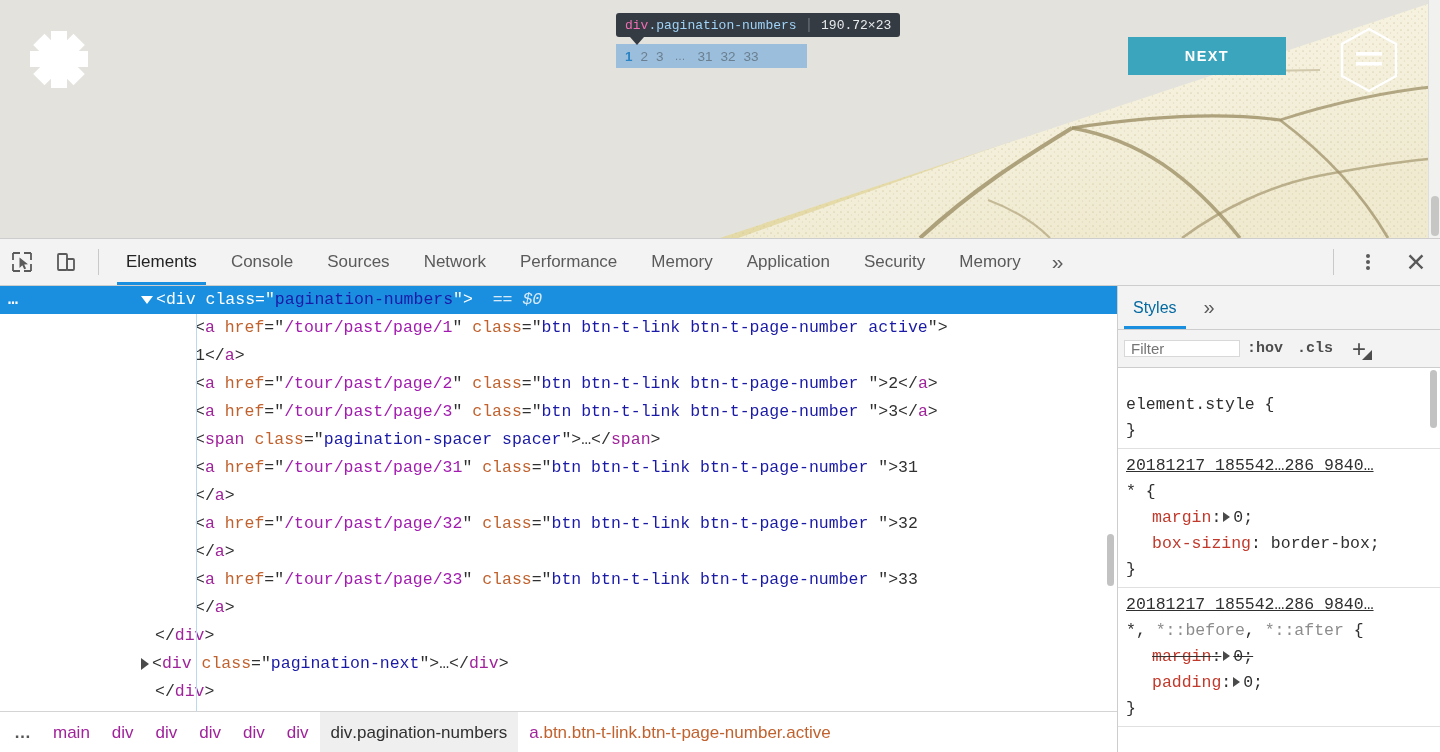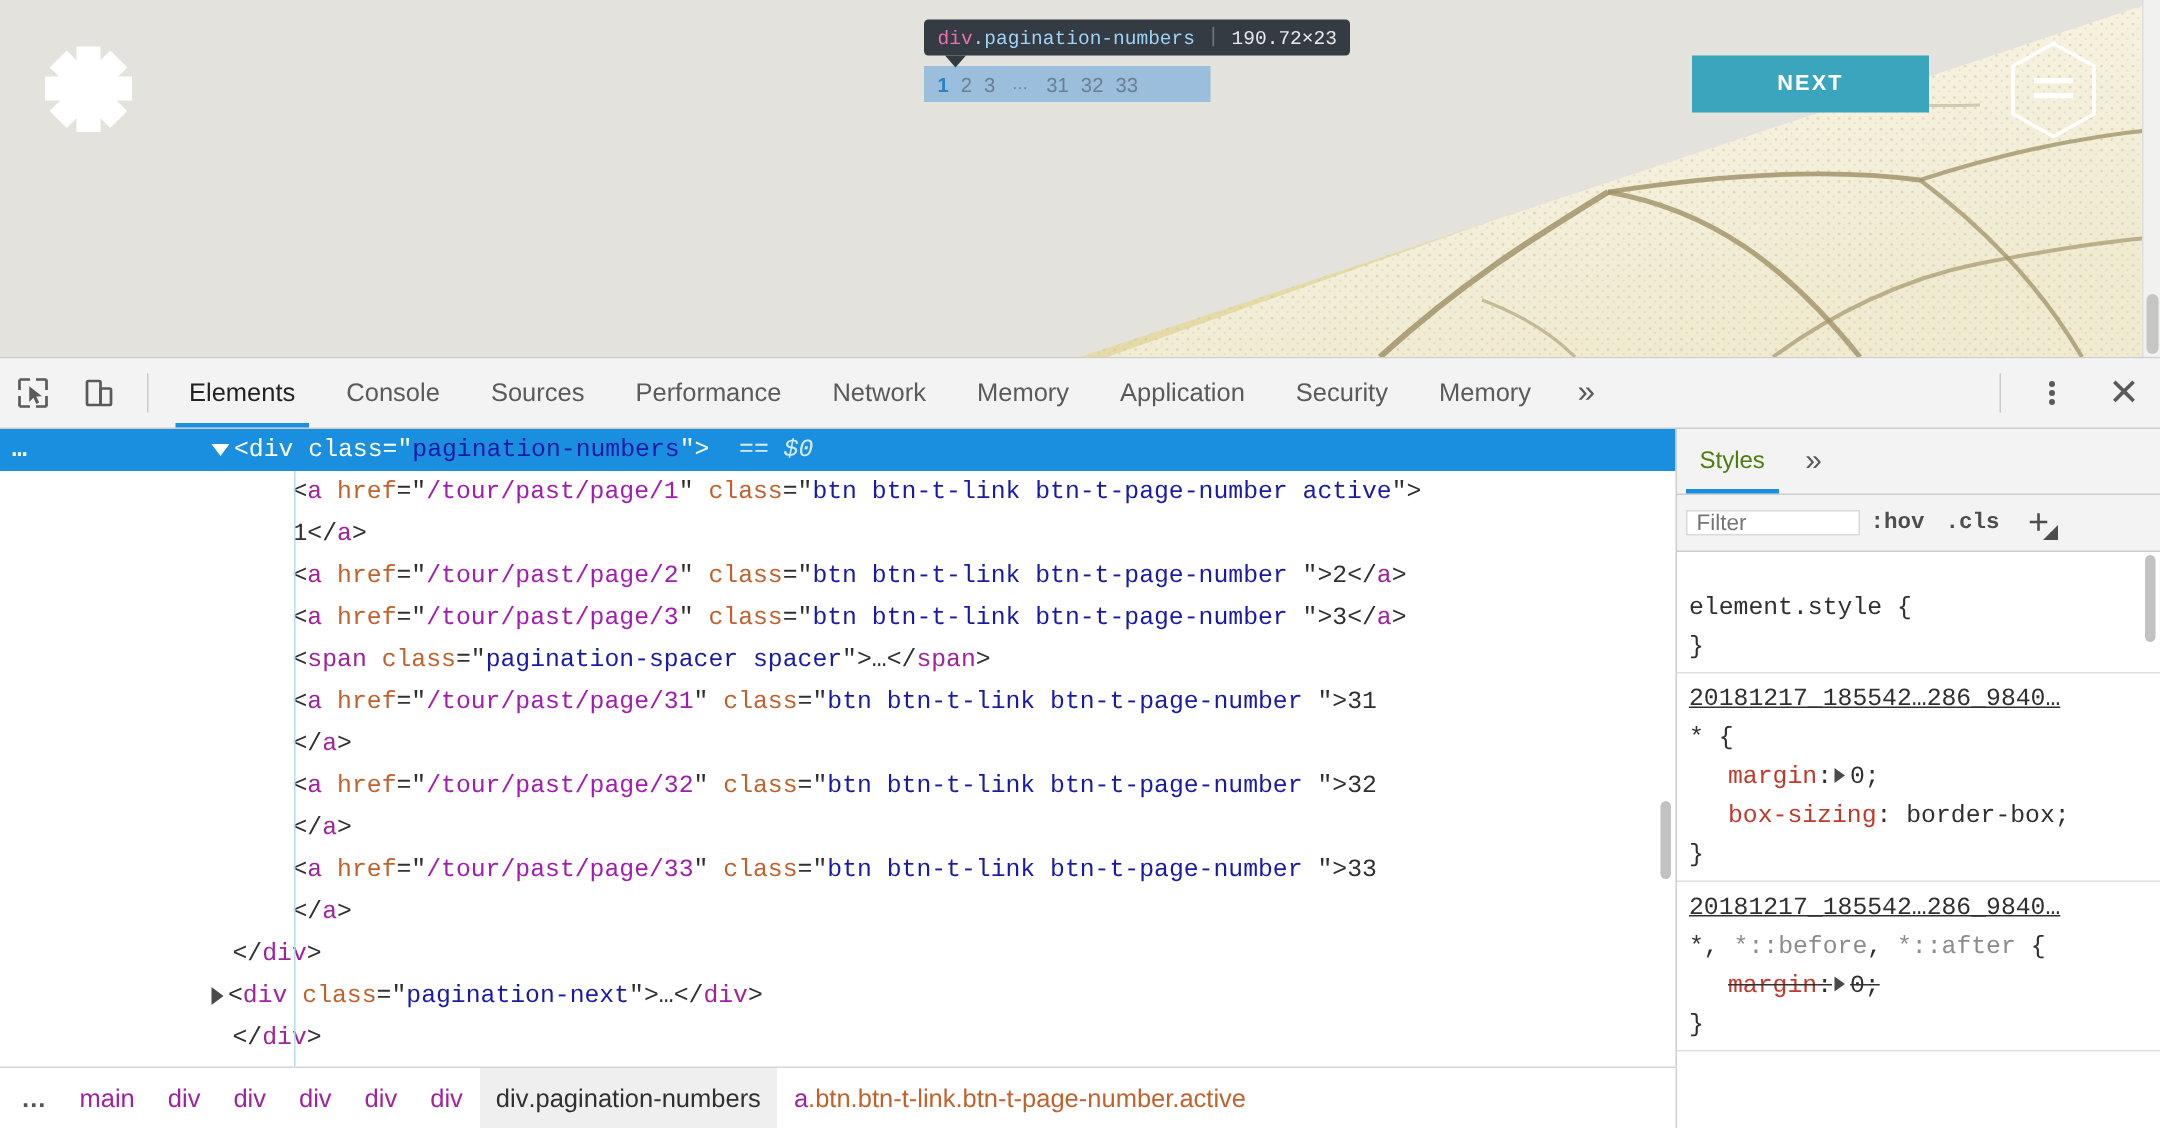--- a/index.html
+++ b/index.html
@@ -387,21 +387,21 @@
   }
   .st-tab {
     display: flex;
     align-items: center;
     padding: 0 15px;
     font-size: 16px;
     color: #5a5a5a;
     position: relative;
     cursor: pointer;
   }
-  .st-tab.active { color: #4d7c0f; }
+  .st-tab.active { color: #0369a1; }
   .st-tab.active::after {
     content: "";
     position: absolute;
     left: 6px; right: 6px; bottom: 0;
     height: 3px;
     background: #1a8fe0;
   }
   .st-tab.overflow { font-size: 20px; padding: 0 12px; }
 
   .styles-filterbar {
@@ -605,22 +605,22 @@
           <rect x="3" y="3" width="9" height="16" rx="1" fill="none" stroke="#5a5a5a" stroke-width="1.8"></rect>
           <rect x="12" y="8" width="7" height="11" rx="1" fill="none" stroke="#5a5a5a" stroke-width="1.8"></rect>
         </svg>
       </div>
       <div class="toolbar-divider"></div>
 
       <div class="dt-tabs">
         <div class="dt-tab active">Elements</div>
         <div class="dt-tab">Console</div>
         <div class="dt-tab">Sources</div>
+        <div class="dt-tab">Network</div>
         <div class="dt-tab">Performance</div>
-        <div class="dt-tab">Network</div>
         <div class="dt-tab">Memory</div>
         <div class="dt-tab">Application</div>
         <div class="dt-tab">Security</div>
         <div class="dt-tab">Memory</div>
         <div class="dt-tab overflow">»</div>
       </div>
 
       <div class="toolbar-right">
         <div class="toolbar-divider"></div>
         <div class="kebab-btn">
@@ -703,20 +703,21 @@
               <span class="rule-origin">20181217_185542…286_9840…</span>
               <div class="selector"><span>* {</span></div>
               <div class="prop-line"><span class="prop">margin</span><span class="pval">:</span><span class="ptri"></span><span class="pval">0;</span></div>
               <div class="prop-line"><span class="prop">box-sizing</span><span class="pval">:</span><span> </span><span class="pval">border-box;</span></div>
               <div class="selector">}</div>
             </div>
             <div class="rule-block">
               <span class="rule-origin">20181217_185542…286_9840…</span>
               <div class="selector"><span>*, </span><span class="pseudo">*::before</span><span>, </span><span class="pseudo">*::after</span><span> {</span></div>
               <div class="prop-line overridden"><span class="prop">margin</span><span class="pval">:</span><span class="ptri"></span><span class="pval">0;</span></div>
+              <div class="prop-line"><span class="prop">padding</span><span class="pval">:</span><span class="ptri"></span><span class="pval">0;</span></div>
               <div class="selector">}</div>
             </div>
           </div>
         <div class="styles-scrollbar">
           <div class="thumb"></div>
         </div>
       </div>
 
     </div>
   </div>

